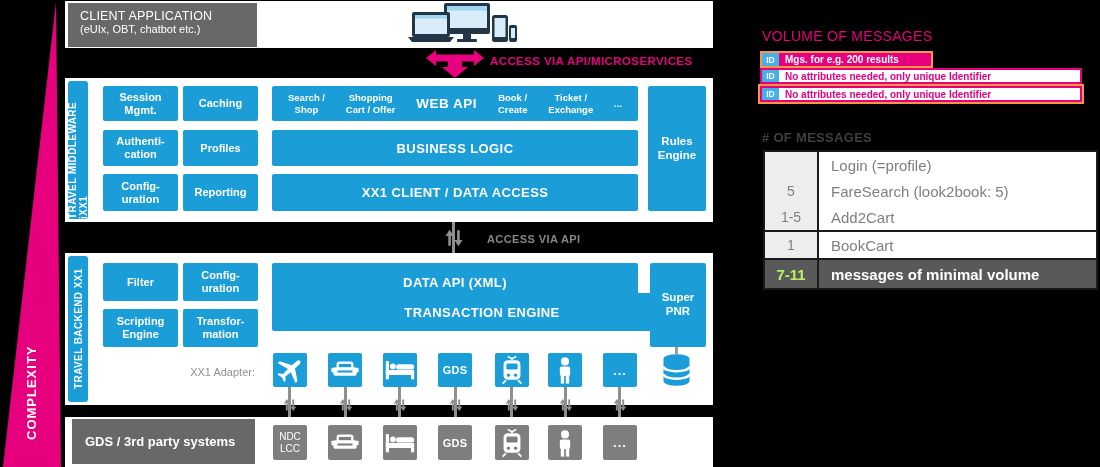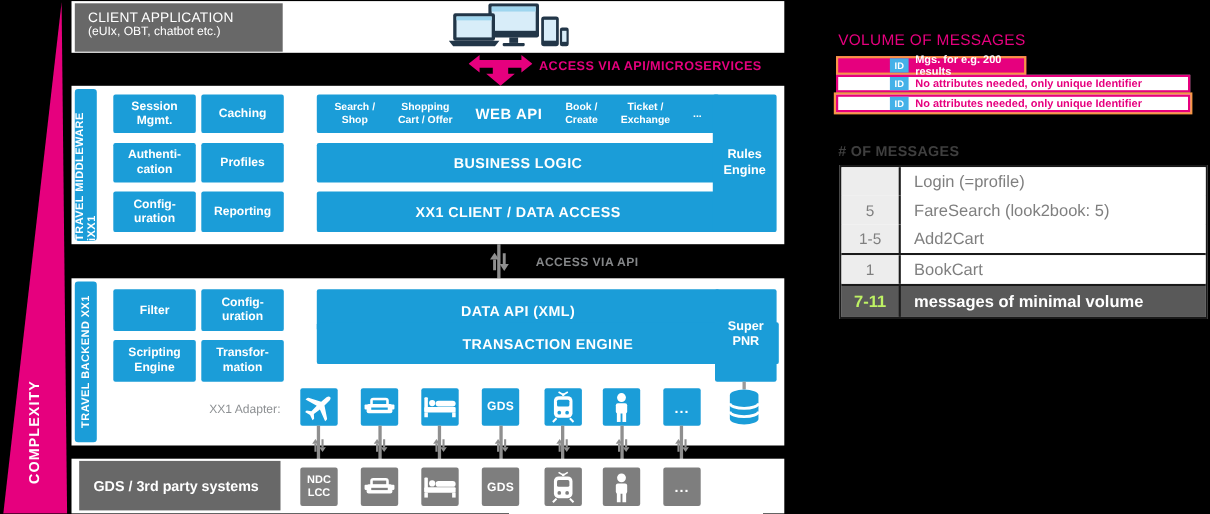--- a/index.html
+++ b/index.html
@@ -6,46 +6,46 @@
   #canvas{position:relative;width:1100px;height:467px;background:#000;
           font-family:"Liberation Sans",sans-serif;overflow:hidden;}
   .abs{position:absolute;}
   .pre{white-space:pre-line;}
   .white-strip{position:absolute;background:#ffffff;}
   .darkbox{position:absolute;background:#686868;color:#fff;}
   .bluecell{position:absolute;background:#1b9dd8;color:#fff;font-weight:bold;
             display:flex;align-items:center;justify-content:center;text-align:center;
             white-space:pre-line;font-size:11px;line-height:1.18;border-radius:2px;}
   .widebar{position:absolute;background:#1b9dd8;color:#fff;display:flex;
-           align-items:center;justify-content:center;border-radius:2px;margin-left:16px;}
+           align-items:center;justify-content:center;border-radius:2px;}
   .bartitle{font-size:13px;font-weight:bold;letter-spacing:.4px;}
   .webapi-bar{justify-content:space-between;padding:0 16px;box-sizing:border-box;}
   .wa-small{font-size:9.5px;font-weight:600;white-space:pre-line;text-align:center;line-height:1.2;}
   .wa-main{font-size:13.5px;font-weight:bold;letter-spacing:.5px;}
   .sidebarv{position:absolute;background:#1b9dd8;border-radius:3px;}
   .vtext{writing-mode:vertical-rl;transform:rotate(180deg);width:100%;height:100%;
          display:flex;align-items:center;justify-content:center;color:#fff;font-weight:bold;
          font-size:10px;letter-spacing:.4px;}
   .icon-box{position:absolute;width:34px;height:34px;background:#1b9dd8;border-radius:2px;
             display:flex;align-items:center;justify-content:center;color:#fff;font-weight:bold;}
   .icon-box.gray{background:#7e7e7e;height:35px;}
   .gds-txt{font-size:11px;font-weight:bold;letter-spacing:.3px;}
-  .ndc-txt{font-size:10px;font-weight:bold;line-height:1.12;text-align:center;}
+  .ndc-txt{font-size:10px;font-weight:normal;line-height:1.12;text-align:center;}
   .dots-txt{font-size:13px;font-weight:bold;letter-spacing:1px;}
   .conn{position:absolute;width:3px;background:#8f8f8f;}
   .conn-ic{position:absolute;color:#8f8f8f;}
   .access-label-pink{position:absolute;color:#e6007e;font-weight:bold;font-size:11.5px;letter-spacing:.4px;}
   .access-label-gray{position:absolute;color:#848688;font-weight:bold;font-size:11px;letter-spacing:.4px;}
   .adapter-label{position:absolute;color:#8d9093;font-size:11px;text-align:right;}
   
   .vol-title{position:absolute;color:#e6007e;font-weight:normal;font-size:14px;letter-spacing:.3px;}
   .msg-title{position:absolute;color:#3f3f3f;font-weight:bold;font-size:13px;letter-spacing:.3px;}
   .vbar{position:absolute;display:flex;align-items:stretch;box-sizing:border-box;font-size:10px;}
   .vbar .idb{width:17px;background:#45b1e8;color:#fff;font-weight:bold;font-size:8.5px;
-             display:flex;align-items:center;justify-content:center;flex:0 0 auto;margin-left:47px;}
+             display:flex;align-items:center;justify-content:center;flex:0 0 auto;}
   .vbar .vtxt{display:flex;align-items:center;padding:0 6px;font-weight:600;}
   .vbar1{border:2px solid #f79646;background:#e6007e;height:17px;}
   .vbar1 .vtxt{color:#fff;}
   .vbar2{border:2px solid #e6007e;background:#fff;height:16px;}
   .vbar2 .vtxt{color:#e6007e;}
   .vbar3{border:2px solid #e6007e;background:#fff;height:16px;box-shadow:0 0 0 2px #f79646;}
   .vbar3 .vtxt{color:#e6007e;}
   .msg-table{position:absolute;left:763px;top:150px;width:335px;border:2px solid #1a1a1a;background:#fff;box-sizing:border-box;}
   .msg-row{display:flex;height:26px;}
   .msg-row.sep{border-top:2px solid #1a1a1a;}

